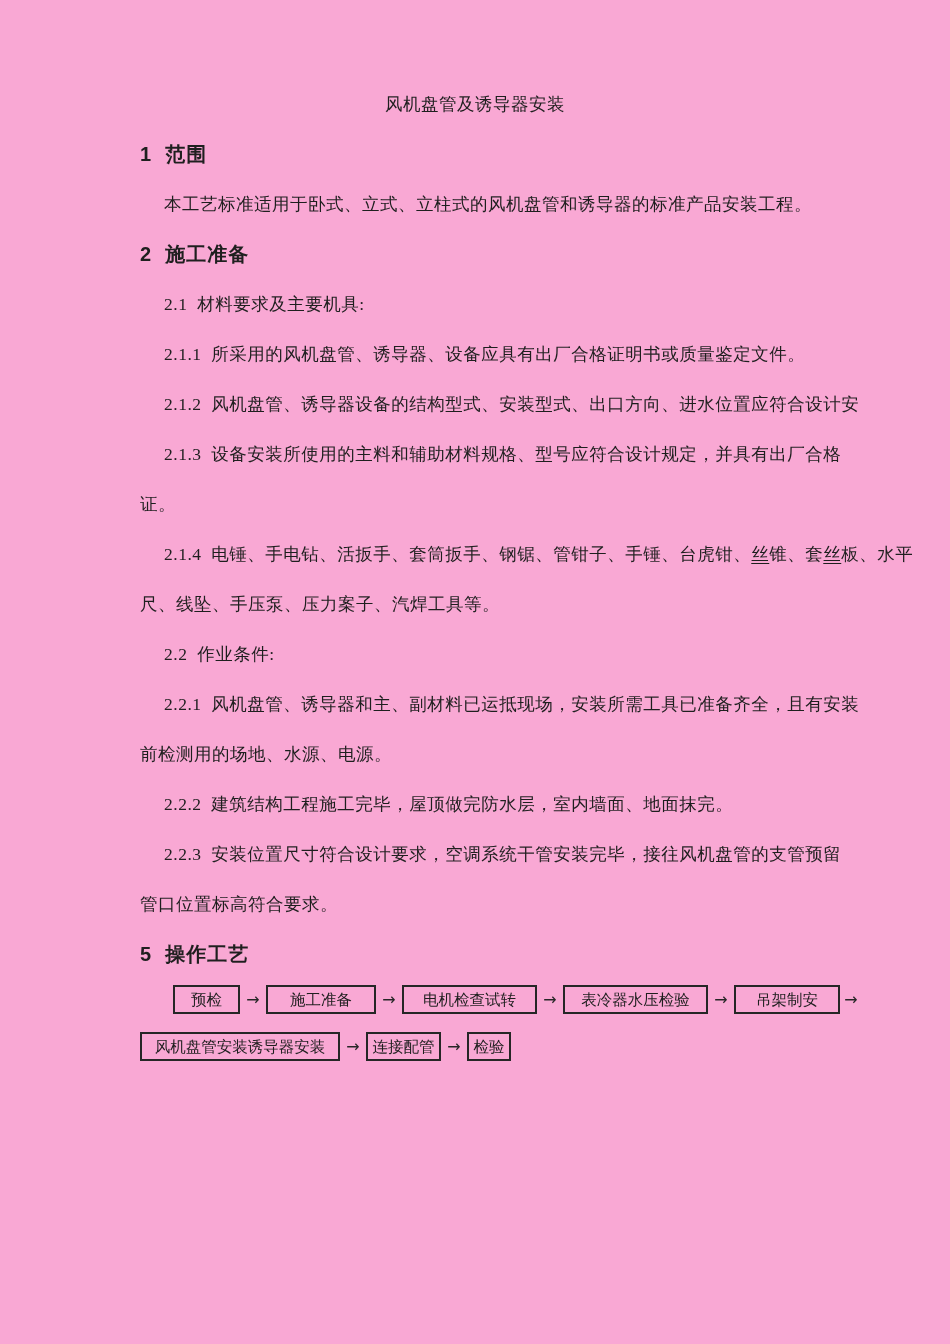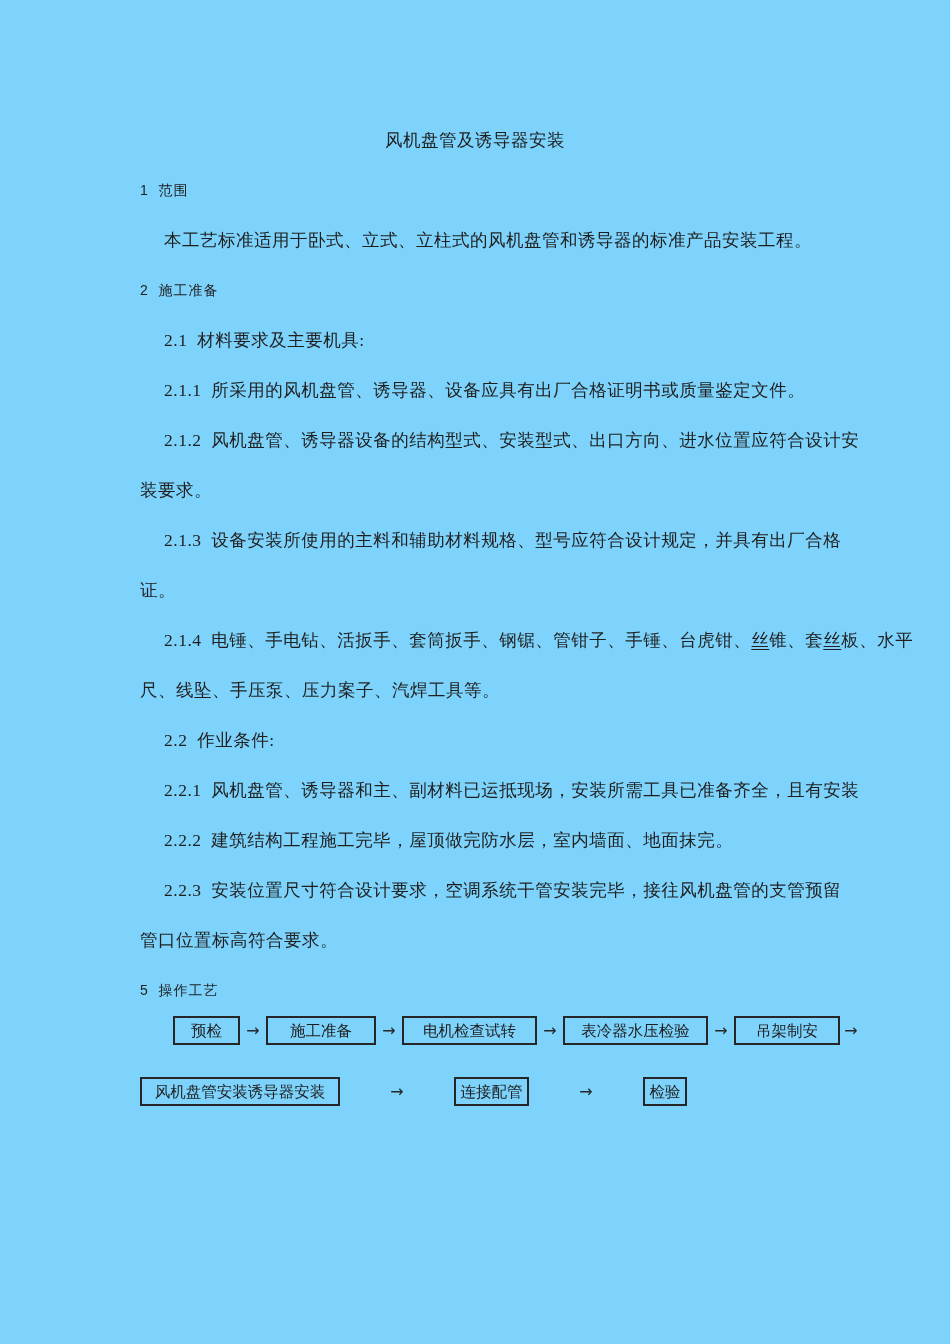--- a/index.html
+++ b/index.html
@@ -1,52 +1,52 @@
 <!DOCTYPE html>
 <html><head>
 <meta charset="utf-8">
 <style>
   html, body { margin: 0; padding: 0; background: #e8e8e8; }
   .page {
     position: relative;
     width: 950px;
     height: 1344px;
     margin: 0 auto;
-    background: #7dd3fc;
+    background: #f9a8d4;
     box-sizing: border-box;
-    padding: 115px 140px 0 140px;
+    padding: 79px 140px 0 140px;
     color: #1f1f1f;
     font-family: "Liberation Serif", serif;
     overflow: hidden;
   }
   .line {
     height: 50px;
     line-height: 50px;
     font-size: 17.5px;
     white-space: pre;
     letter-spacing: 0.5px;
   }
   .title { text-align: center; }
   .ind { padding-left: 24px; }
   .heading {
     font-family: "Liberation Sans", sans-serif;
-    font-weight: normal;
-    font-size: 14px;
+    font-weight: bold;
+    font-size: 20px;
     letter-spacing: 1px;
   }
   .u { text-decoration: underline; text-underline-offset: 3px; }
 
   
   .flow-row {
     display: flex;
     align-items: center;
     height: 31px;
   }
-  .flow-row-1 { padding-left: 33px; justify-content: space-between; }
-  .flow-row-2 { margin-top: 30px; gap: 44px; }
+  .flow-row-1 { margin-top: 5px; padding-left: 33px; justify-content: space-between; }
+  .flow-row-2 { margin-top: 16px; }
   .flow-box {
     box-sizing: border-box;
     height: 29px;
     border: 2px solid #262626;
     text-align: center;
     font-size: 15.5px;
     line-height: 25px;
     white-space: pre;
     flex: 0 0 auto;
     overflow: hidden;
@@ -68,29 +68,29 @@
 
   <div class="line title">风机盘管及诱导器安装</div>
 
   <div class="line heading">1  范围</div>
   <div class="line ind">本工艺标准适用于卧式、立式、立柱式的风机盘管和诱导器的标准产品安装工程。</div>
 
   <div class="line heading">2  施工准备</div>
   <div class="line ind">2.1  材料要求及主要机具:</div>
   <div class="line ind">2.1.1  所采用的风机盘管、诱导器、设备应具有出厂合格证明书或质量鉴定文件。</div>
   <div class="line ind">2.1.2  风机盘管、诱导器设备的结构型式、安装型式、出口方向、进水位置应符合设计安</div>
-  <div class="line">装要求。</div>
   <div class="line ind">2.1.3  设备安装所使用的主料和辅助材料规格、型号应符合设计规定，并具有出厂合格</div>
   <div class="line">证。</div>
 
   <div class="line ind"><span>2.1.4  电锤、手电钻、活扳手、套筒扳手、钢锯、管钳子、手锤、台虎钳、</span><span class="u">丝</span><span>锥、套</span><span class="u">丝</span><span>板、水平</span></div>
   <div class="line">尺、线坠、手压泵、压力案子、汽焊工具等。</div>
 
   <div class="line ind">2.2  作业条件:</div>
   <div class="line ind">2.2.1  风机盘管、诱导器和主、副材料已运抵现场，安装所需工具已准备齐全，且有安装</div>
+  <div class="line">前检测用的场地、水源、电源。</div>
   <div class="line ind">2.2.2  建筑结构工程施工完毕，屋顶做完防水层，室内墙面、地面抹完。</div>
   <div class="line ind">2.2.3  安装位置尺寸符合设计要求，空调系统干管安装完毕，接往风机盘管的支管预留</div>
   <div class="line">管口位置标高符合要求。</div>
 
   <div class="line heading">5  操作工艺</div>
 
   <div class="flow-row flow-row-1">
     <div class="flow-box" style="width:67px">预检</div>
     <span class="flow-arrow">→</span>
     <div class="flow-box" style="width:110px">施工准备</div>

